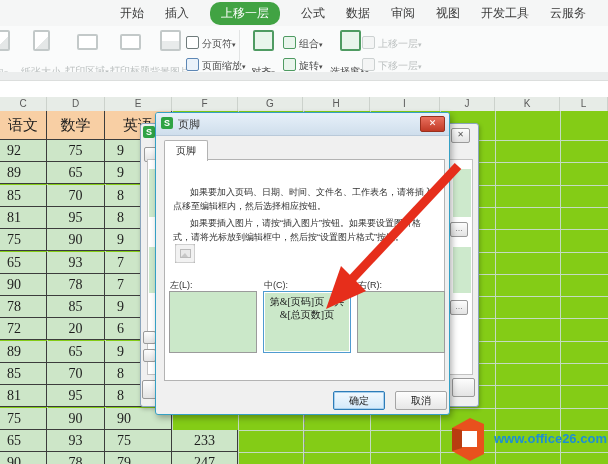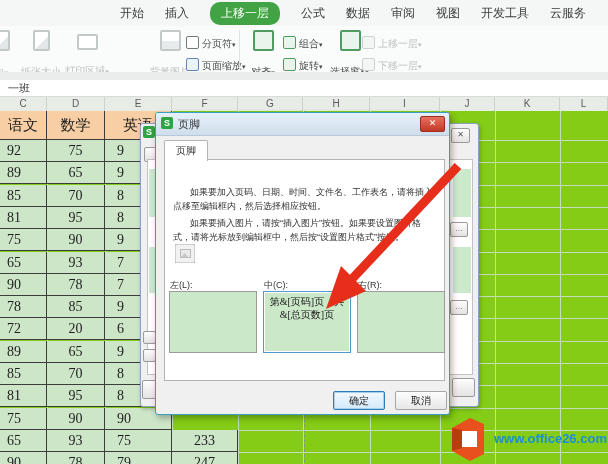--- a/index.html
+++ b/index.html
@@ -89,34 +89,34 @@
       <span class="tab">数据</span>
       <span class="tab">审阅</span>
       <span class="tab">视图</span>
       <span class="tab">开发工具</span>
       <span class="tab">云服务</span>
     </div>
   <div id="ribbon">
       <div class="ritem disabled" style="left: -14px; top: 4px; width: 30px;"><div class="bicon page"></div><div class="rlabel">向<span class="caret">▾</span></div></div>
       <div class="ritem disabled" style="left: 20px; top: 4px; width: 42px;"><div class="bicon page"></div><div class="rlabel">纸张大小</div></div>
       <div class="ritem disabled" style="left: 63px; top: 4px; width: 48px;"><div class="bicon printer"></div><div class="rlabel">打印区域<span class="caret">▾</span></div></div>
+      <div class="ritem disabled" style="left: 110px; top: 4px; width: 40px;"><div class="bicon printer"></div><div class="rlabel">打印标题</div></div>
       <div class="ritem disabled" style="left: 150px; top: 4px; width: 40px;"><div class="bicon pic"></div><div class="rlabel">背景图片</div></div>
       <div class="ritem" style="left: 186px; top: 7px;"><div class="sicon "></div><span class="smalllabel">分页符<span class="caret">▾</span></span></div>
       <div class="ritem" style="left: 186px; top: 29px;"><div class="sicon blue"></div><span class="smalllabel">页面缩放<span class="caret">▾</span></span></div>
       <div class="ritem" style="left: 244px; top: 4px; width: 38px;"><div class="bicon green" style="border-color: rgb(79, 155, 98); background: rgb(233, 245, 236);"></div><div class="rlabel">对齐<span class="caret">▾</span></div></div>
       <div class="ritem" style="left: 283px; top: 7px;"><div class="sicon green"></div><span class="smalllabel">组合<span class="caret">▾</span></span></div>
       <div class="ritem" style="left: 283px; top: 29px;"><div class="sicon green"></div><span class="smalllabel">旋转<span class="caret">▾</span></span></div>
       <div class="ritem" style="left: 326px; top: 4px; width: 48px;"><div class="bicon green" style="border-color: rgb(79, 155, 98); background: rgb(233, 245, 236);"></div><div class="rlabel">选择窗格</div></div>
       <div class="ritem disabled" style="left: 362px; top: 7px;"><div class="sicon "></div><span class="smalllabel">上移一层<span class="caret">▾</span></span></div>
       <div class="ritem disabled" style="left: 362px; top: 29px;"><div class="sicon "></div><span class="smalllabel">下移一层<span class="caret">▾</span></span></div>
       <div class="vsep" style="left: 239px; top: 4px; height: 40px;"></div>
     </div>
   <div id="ribbonstrip"></div>
 
-  <div id="namerow">一班</div>
 
   <div id="colstrip">
       <div class="colletter" style="left: 0px; width: 47px;">C</div>
       <div class="colletter" style="left: 47px; width: 58px;">D</div>
       <div class="colletter" style="left: 105px; width: 67px;">E</div>
       <div class="colletter" style="left: 172px; width: 66px;">F</div>
       <div class="colletter" style="left: 238px; width: 65px;">G</div>
       <div class="colletter" style="left: 303px; width: 67px;">H</div>
       <div class="colletter" style="left: 370px; width: 70px;">I</div>
       <div class="colletter" style="left: 440px; width: 55px;">J</div>

